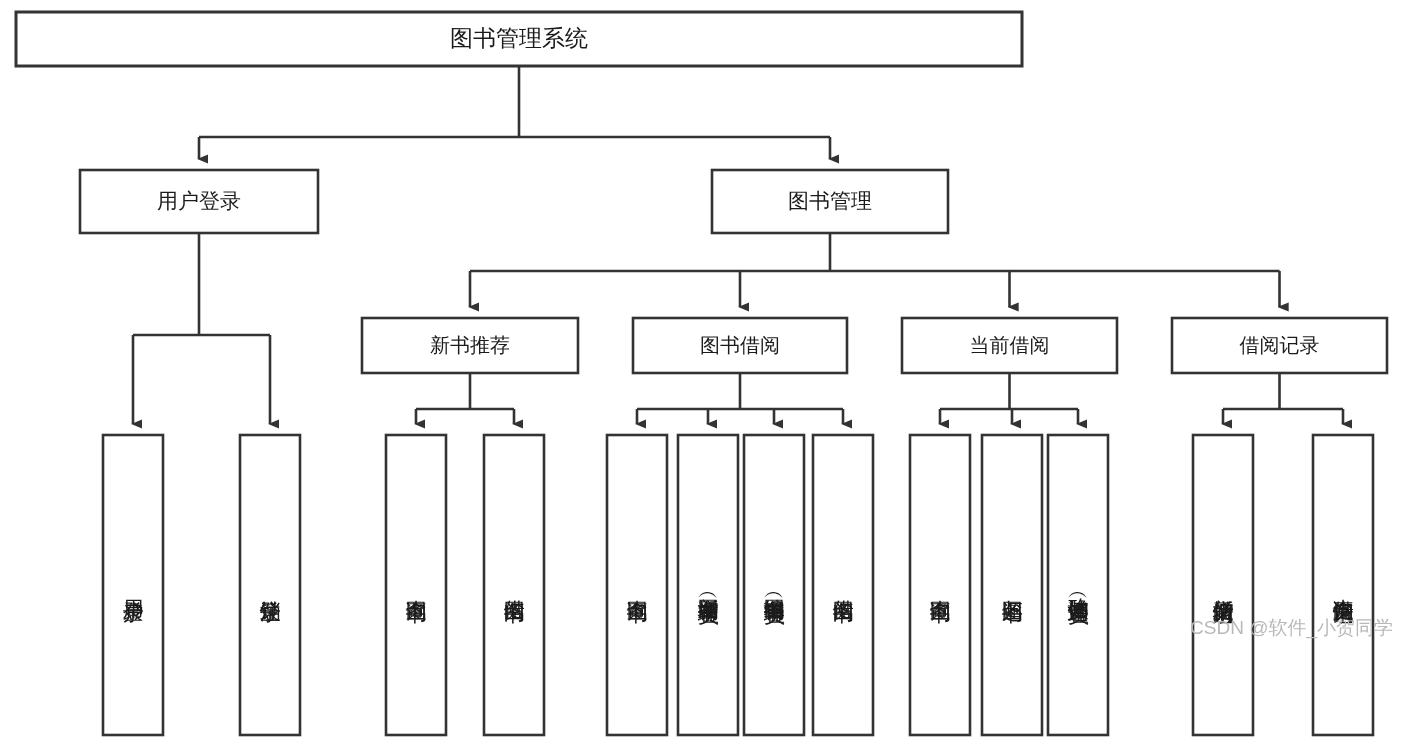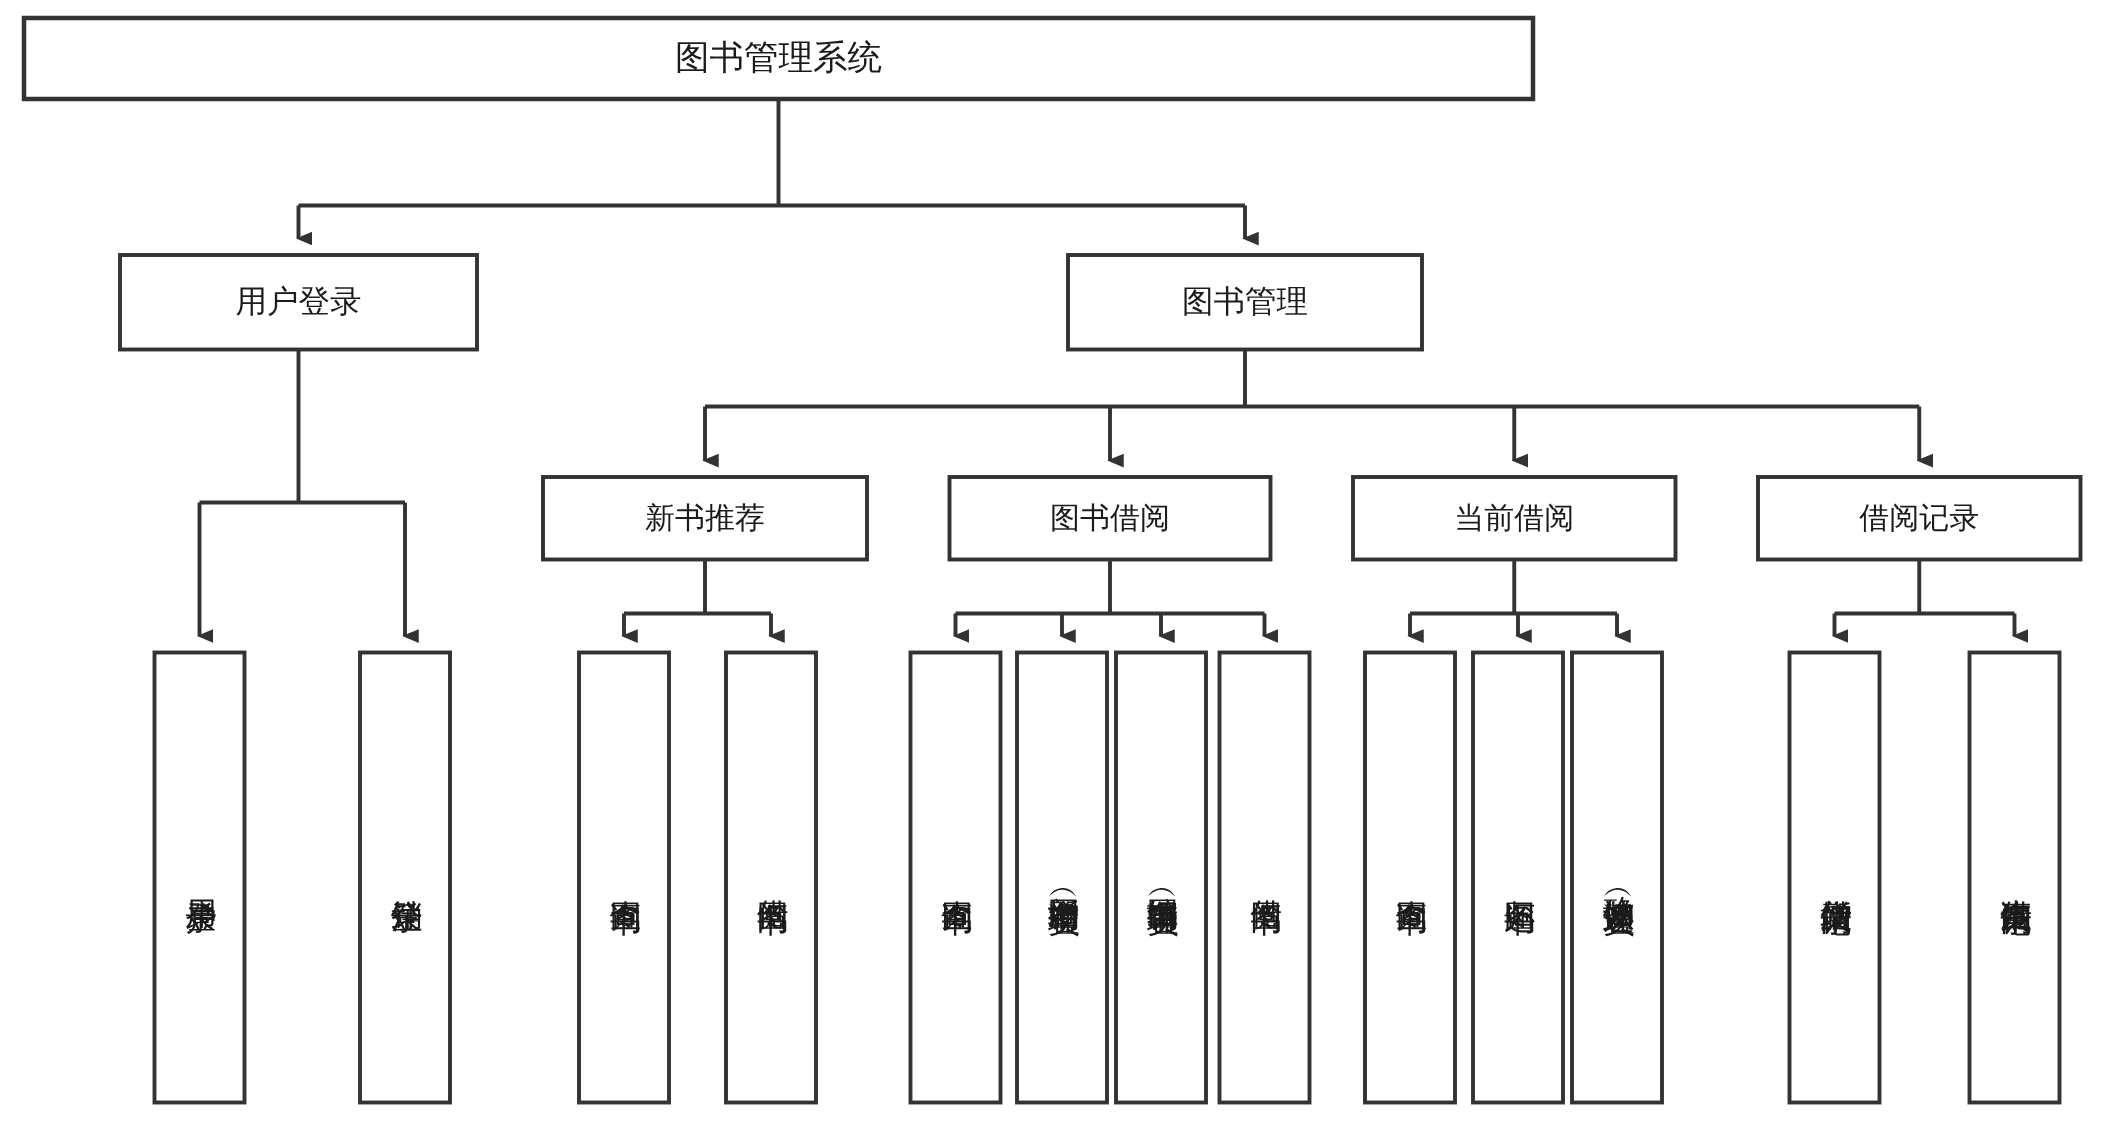--- a/index.html
+++ b/index.html
@@ -190,13 +190,14 @@
       <div class="leaf-label-wrap" style="left: 678px; top: 435px; width: 60px; height: 300px;">新增图书（管理员）</div>
       <div class="leaf-label-wrap" style="left: 744px; top: 435px; width: 60px; height: 300px;">编辑图书（管理员）</div>
       <div class="leaf-label-wrap" style="left: 813px; top: 435px; width: 60px; height: 300px;">借阅图书</div>
       <div class="leaf-label-wrap" style="left: 910px; top: 435px; width: 60px; height: 300px;">查询图书</div>
       <div class="leaf-label-wrap" style="left: 982px; top: 435px; width: 60px; height: 300px;">归还图书</div>
       <div class="leaf-label-wrap" style="left: 1048px; top: 435px; width: 60px; height: 300px;">确认归还（管理员）</div>
       <div class="leaf-label-wrap" style="left: 1193px; top: 435px; width: 60px; height: 300px;">新增借阅记录</div>
       <div class="leaf-label-wrap" style="left: 1313px; top: 435px; width: 60px; height: 300px;">查询借阅记录</div>
     </div>
 
+  <div class="watermark">CSDN @软件_小贺同学</div>
 </div>
 
 </body></html>

